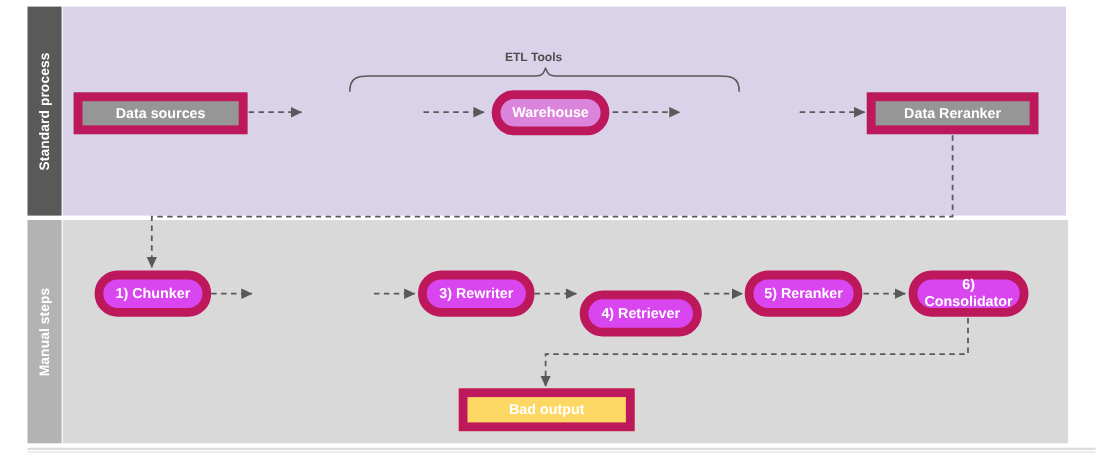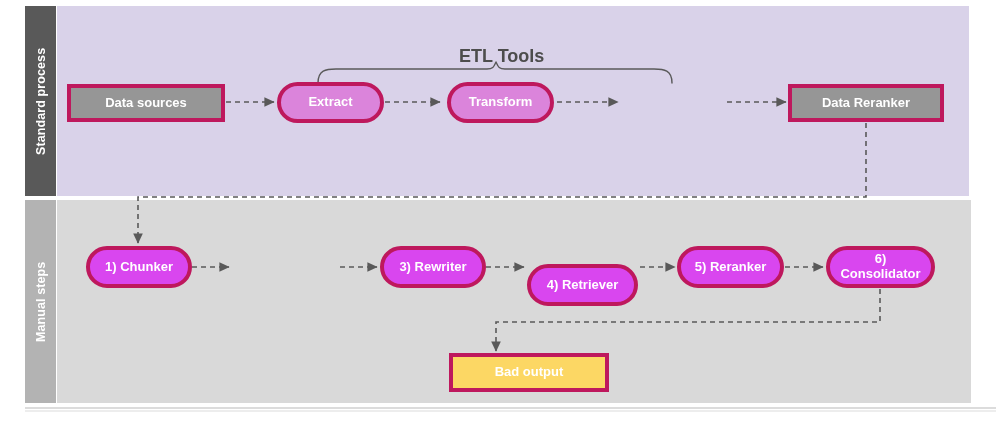--- a/index.html
+++ b/index.html
@@ -44,44 +44,44 @@
     position: absolute;
     display: flex;
     align-items: center;
     justify-content: center;
     text-align: center;
     color: #ffffff;
     font-weight: bold;
     font-size: 13px;
     line-height: 1.15;
     box-sizing: border-box;
-    border: 4px solid #be185d;
+    border: 8px solid #be185d;
   }
   .node.rect    { border-radius: 0; }
   .node.pill    { border-radius: 999px; }
   .node.grey    { background: #969696; }
   .node.magenta { background: #DB84DB; }
   .node.greysoft{ background: #d946ef; }
-  .node.yellow  { background: #FCD764; margin-left: 32px; }
+  .node.yellow  { background: #FCD764; }
 
   
   #wires {
     position: absolute;
     left: 0; top: 0;
     width: 1003px;
     height: 430px;
     pointer-events: none;
   }
 
   
   .bracket-label {
     position: absolute;
     color: #4D4D4D;
     font-weight: bold;
-    font-size: 18px;
+    font-size: 11px;
     white-space: nowrap;
   }
 
   .footer-rule {
     position: absolute;
     background: #DCDCDC;
   }
 </style>
 </head>
 <body>
@@ -124,23 +124,22 @@
     </g>
 
     <path d="M318,83 C318,70 326,69 336,69 L487,69 C494,69 494,66 496,62
              C498,66 498,69 505,69 L654,69 C664,69 672,70 672,83" stroke="#595959" stroke-width="1.4" fill="none" stroke-linecap="round" stroke-linejoin="round"></path>
   </svg>
 
   <div class="bracket-label" style="left:459px; top:46px;">ETL Tools</div>
 
   <div class="node rect grey" style="left:67px; top:84px; width:158px; height:38px;">Data sources</div>
 
-  <div class="node pill magenta" style="left:277px; top:82px; width:107px; height:41px;">Extract</div>
 
-  <div class="node pill magenta" style="left:447px; top:82px; width:107px; height:41px;">Transform</div>
+  <div class="node pill magenta" style="left:447px; top:82px; width:107px; height:41px;">Warehouse</div>
 
 
   <div class="node rect grey" style="left:788px; top:84px; width:156px; height:38px;">Data Reranker</div>
 
   <div class="node pill greysoft" style="left:86px; top:246px; width:106px; height:42px;">1) Chunker</div>
 
 
   <div class="node pill greysoft" style="left:380px; top:246px; width:106px; height:42px;">3) Rewriter</div>
 
   <div class="node pill greysoft" style="left:527px; top:264px; width:111px; height:42px;">4) Retriever</div>

